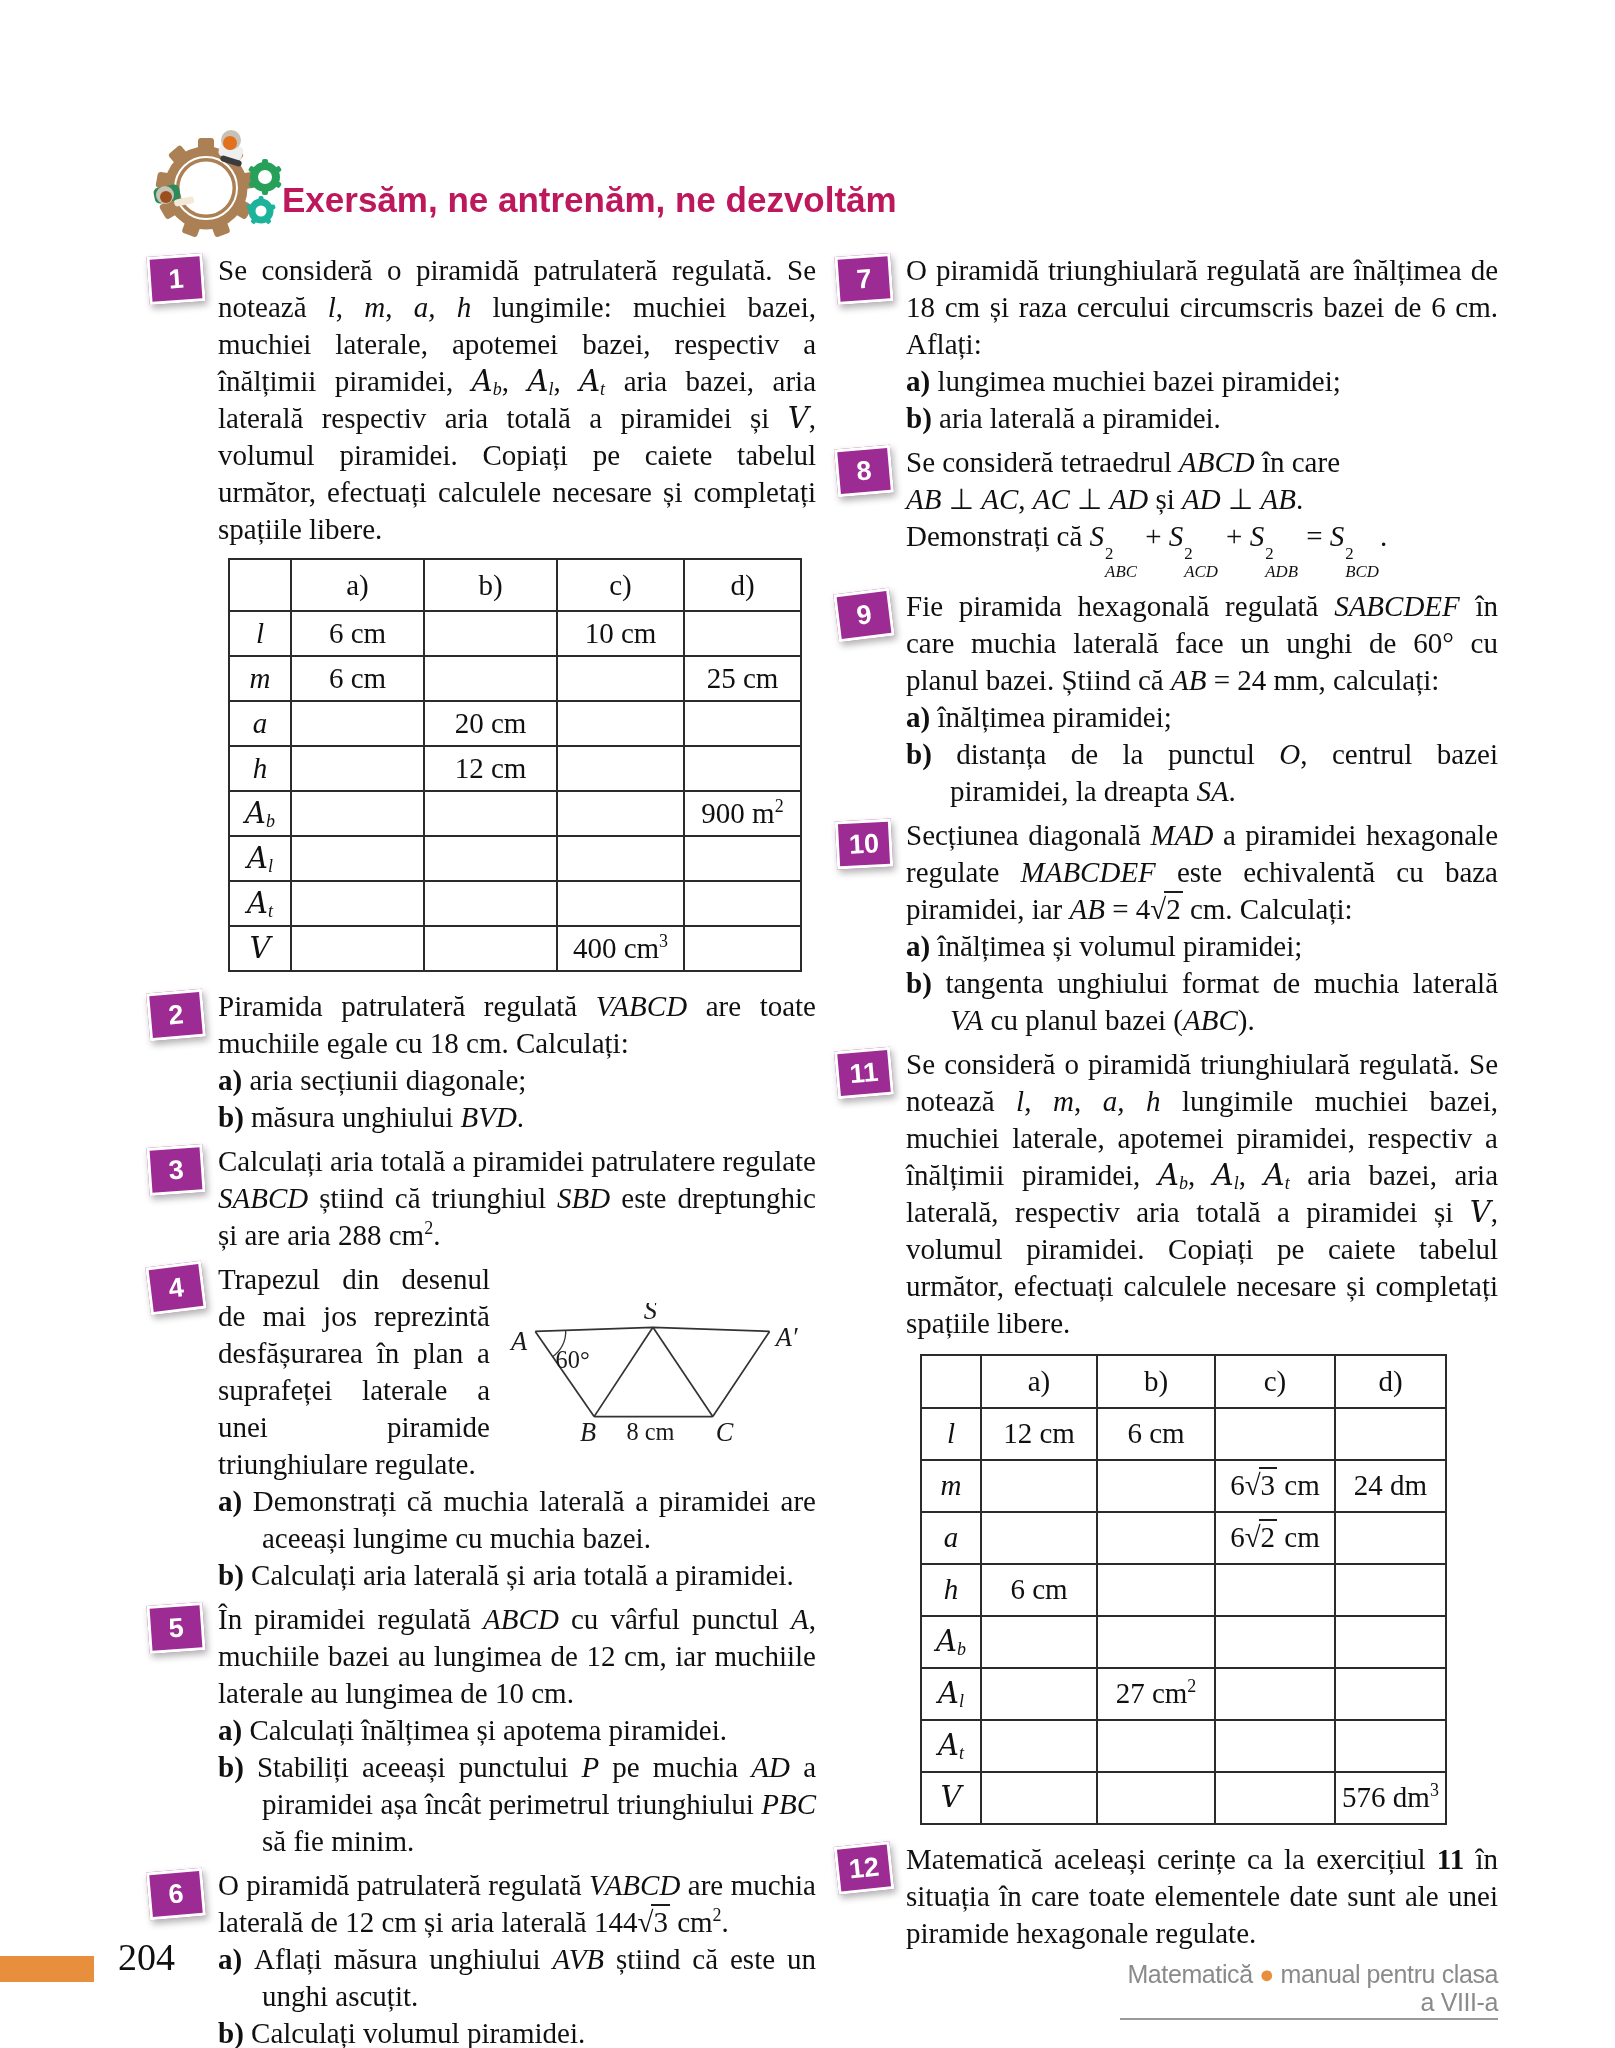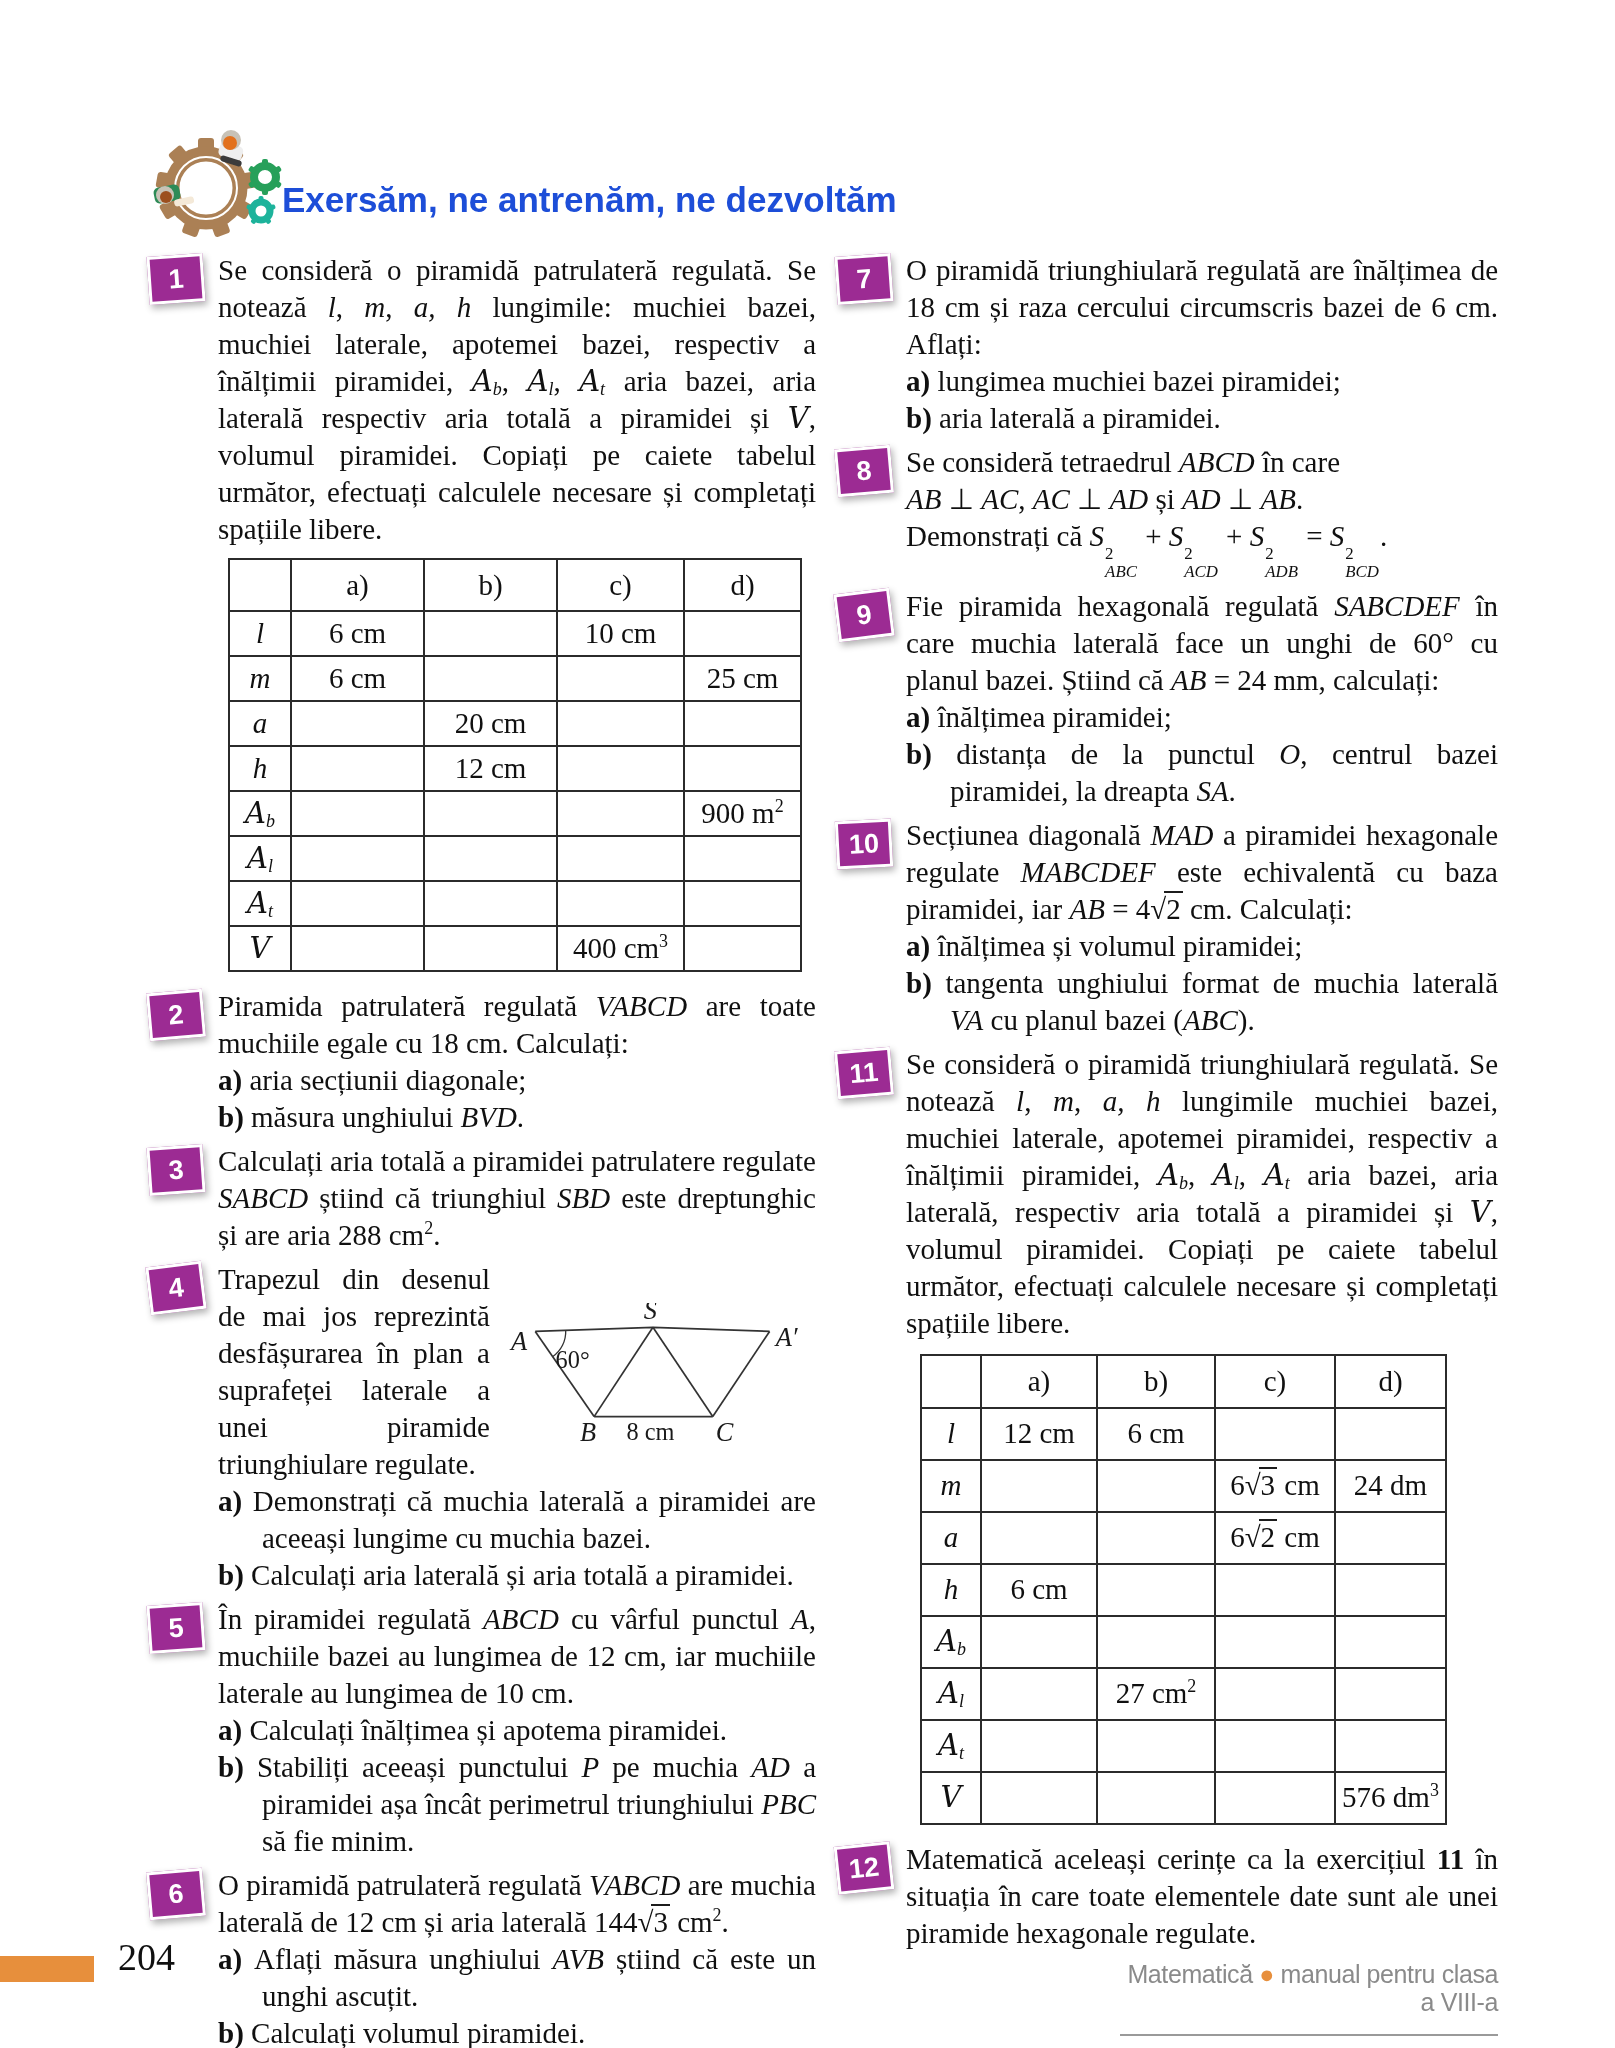--- a/index.html
+++ b/index.html
@@ -37,21 +37,21 @@
   .t2{margin:12px 0 16px 84px;}
   .dtable th,.dtable td{border:2px solid #2b2b2b;font-weight:normal;text-align:center;
       padding:0;vertical-align:middle;overflow:hidden;}
   .t1 tr{height:45px;} .t1 tr.hrow{height:52px;}
   .t2 tr{height:52px;} .t2 tr.hrow{height:53px;}
   .page-bar{position:absolute;left:0;top:1956px;width:94px;height:26px;}
   .page-num{position:absolute;left:118px;top:1936px;font-size:38px;line-height:42px;text-align:right;}
   .imprint{position:absolute;left:1120px;top:1960px;width:378px;
            font-family:"Liberation Sans",sans-serif;font-size:25px;line-height:28px;
            color:#8a8a8a;text-align:right;border-bottom:2px solid #9a9a9a;
-           padding-bottom:18px;letter-spacing:-0.4px;}
+           padding-bottom:2px;letter-spacing:-0.4px;}
   .figsvg text{font-family:"Liberation Serif",serif;}
   .figsvg .lab{font-style:italic;font-size:26px;fill:#1a1a1a;}
   .figsvg .meas{font-size:24px;fill:#1a1a1a;}
 </style>
 </head>
 <body>
 
 <div class="page">
 
   <svg class="gears" width="152" height="128" viewBox="0 0 152 128">
@@ -99,21 +99,21 @@
       <g fill="#1db39b">
         <rect x="124.5" y="82" width="5" height="6" rx="2"></rect>
         <rect x="124.5" y="82" width="5" height="6" rx="2" transform="rotate(72 127 97)"></rect>
         <rect x="124.5" y="82" width="5" height="6" rx="2" transform="rotate(144 127 97)"></rect>
         <rect x="124.5" y="82" width="5" height="6" rx="2" transform="rotate(216 127 97)"></rect>
         <rect x="124.5" y="82" width="5" height="6" rx="2" transform="rotate(288 127 97)"></rect>
       </g>
     </g>
   </svg>
 
-  <div class="title" style="color: #1d4ed8;">Exersăm, ne antrenăm, ne dezvoltăm</div>
+  <div class="title" style="color: #be185d;">Exersăm, ne antrenăm, ne dezvoltăm</div>
 
   <div class="col col-left">
 
     <div class="exercise">
       <div class="badge" style="transform: rotate(-4deg); background: rgb(156, 43, 147);">1</div>
       <div class="ex-body">
         <p class="p"><span class="sg-n">Se consideră o piramidă patrulateră regulată. Se notează </span><span class="sg-i">l</span><span class="sg-n">, </span><span class="sg-i">m</span><span class="sg-n">, </span><span class="sg-i">a, h</span><span class="sg-n"> lungimile: muchiei bazei, muchiei laterale, apotemei bazei, respectiv a înălțimii piramidei, </span><span class="sg-ci">A</span><span class="sg-subi">b</span><span class="sg-n">, </span><span class="sg-ci">A</span><span class="sg-subi">l</span><span class="sg-n">, </span><span class="sg-ci">A</span><span class="sg-subi">t</span><span class="sg-n"> aria bazei, aria laterală respectiv aria totală a piramidei și </span><span class="sg-ci">V</span><span class="sg-n">, volumul piramidei. Copiați pe caiete tabelul următor, efectuați calculele necesare și completați spațiile libere.</span></p>
       </div>
     </div>
 

